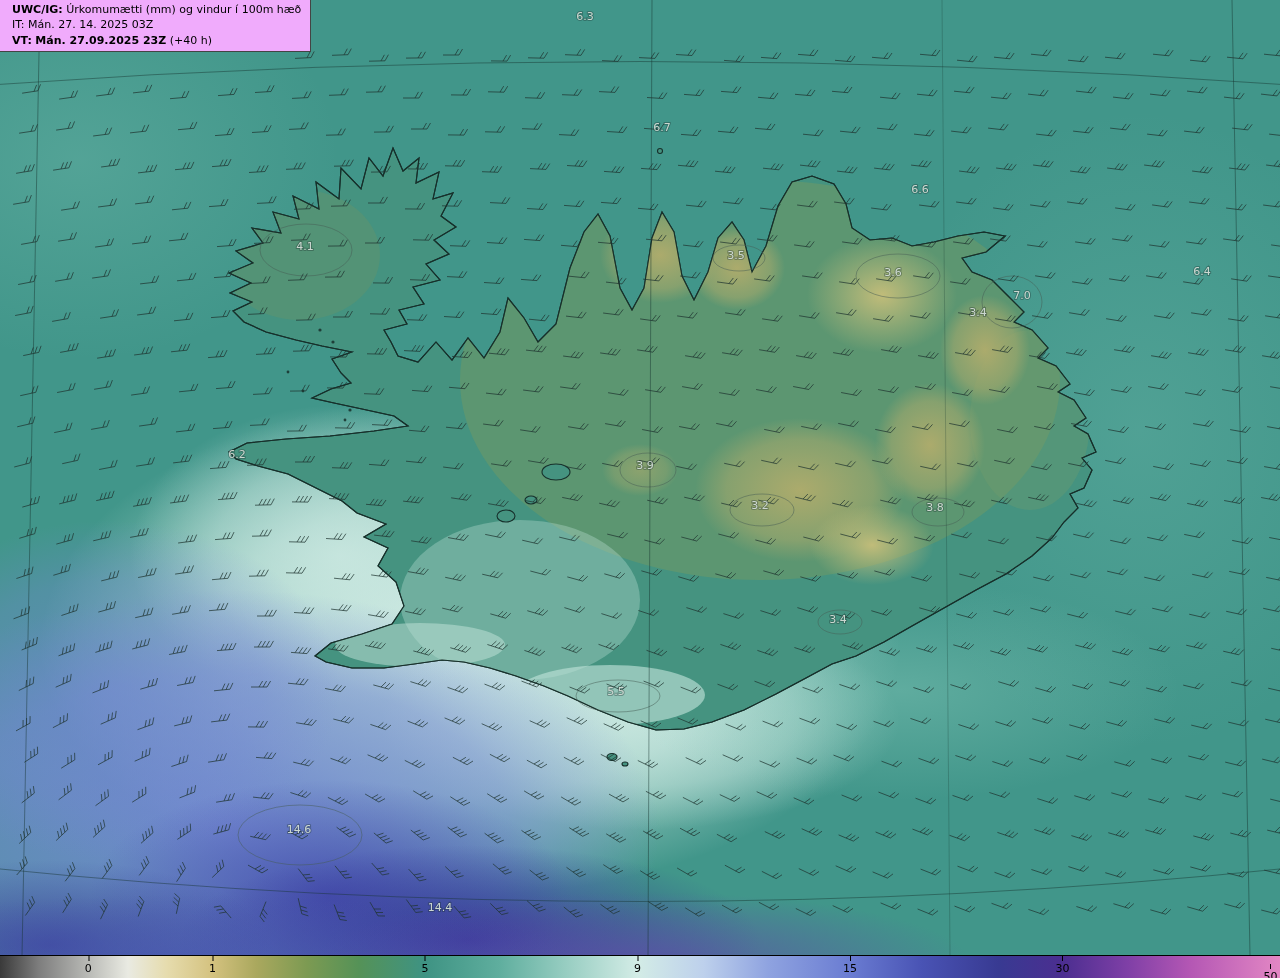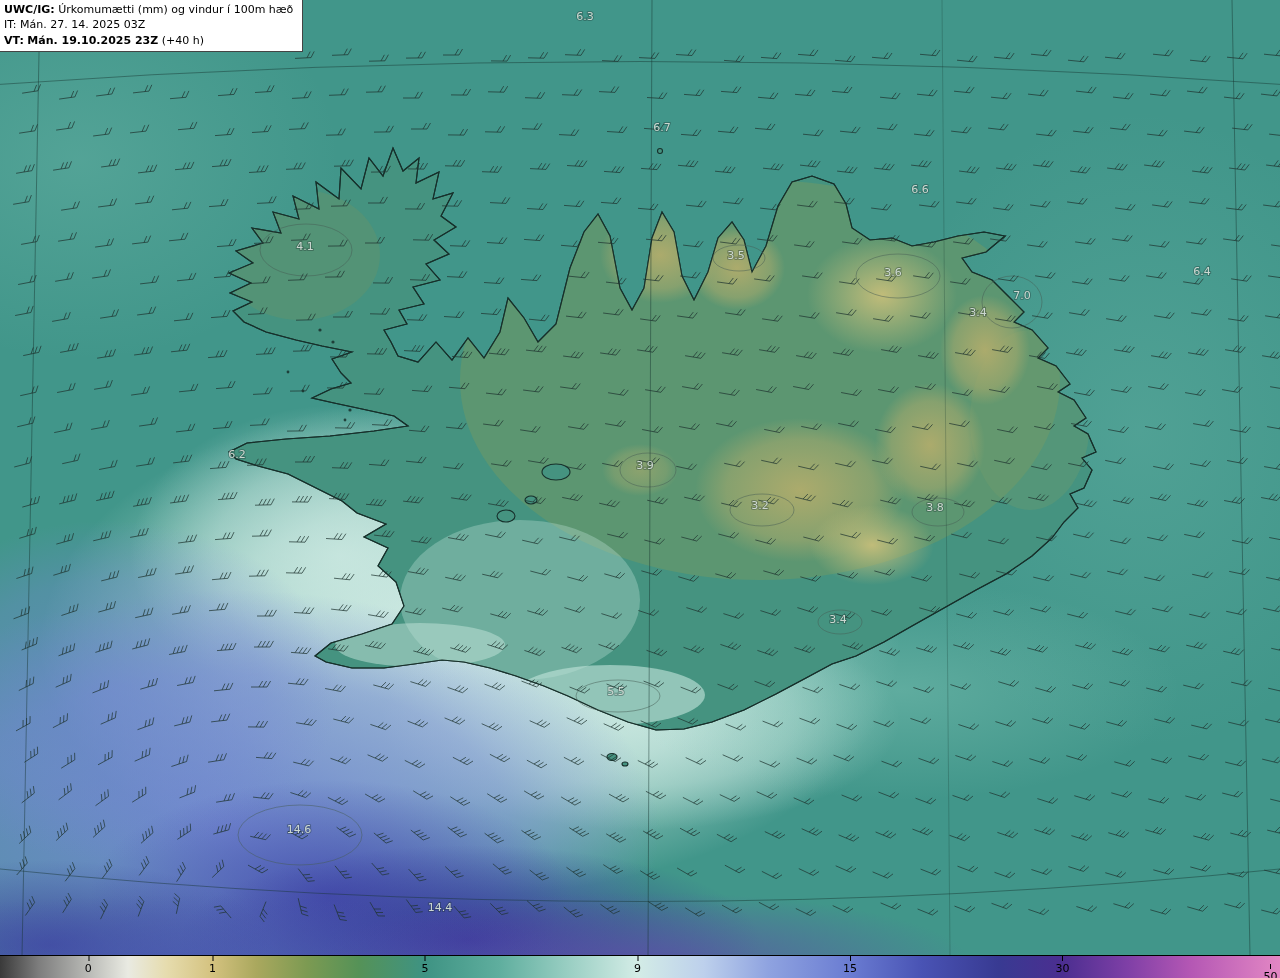--- a/index.html
+++ b/index.html
@@ -4,23 +4,23 @@
 <style>
   html,body{margin:0;padding:0;background:#222;}
   .stage{
     position:relative;width:1280px;height:978px;overflow:hidden;
     background:#41968a;font-family:"DejaVu Sans","Liberation Sans",sans-serif;
     outline:1px solid #000;
   }
   .map-svg{position:absolute;top:0;left:0;display:block;}
   
   .title-box{
-    position:absolute;top:0;left:0;z-index:10;background:#ffffff;color:#000;
+    position:absolute;top:0;left:0;z-index:10;background:#f0abfc;color:#000;
     border-right:1px solid #444;border-bottom:1px solid #444;
-    padding:2px 9px 3px 4px;font-size:11px;line-height:1.4;white-space:nowrap;
+    padding:2px 9px 3px 12px;font-size:11px;line-height:1.4;white-space:nowrap;
   }
   .title-box .bold{font-weight:bold;}
   
   .land{fill:#459380;stroke:#17302b;stroke-width:1.1;}
   .coast{fill:none;stroke:#17302b;stroke-width:1.1;}
   .skerry{fill:#17302b;stroke:none;opacity:.85;}
   .contour{fill:none;stroke:rgba(70,92,84,.55);stroke-width:.9;}
   .graticule{fill:none;stroke:rgba(22,52,46,.45);stroke-width:1;}
   .contour-label{font-size:11px;fill:#ccd7d0;text-anchor:middle;paint-order:stroke;stroke:rgba(30,50,45,.35);stroke-width:2px;}
   #wind-barbs{stroke:#1e332f;stroke-width:.9;fill:none;opacity:.8;}
@@ -183,21 +183,21 @@
     <div>
       <span class="bold">UWC/IG:</span>
       <span>Úrkomumætti (mm) og vindur í 100m hæð</span>
     </div>
     <div>
       <span>IT:</span>
       <span>Mán. 27. 14. 2025 03Z</span>
     </div>
     <div>
       <span class="bold">VT:</span>
-      <span class="bold">Mán. 19.10.2025 23Z</span>
+      <span class="bold">Mán. 27.09.2025 23Z</span>
       <span>(+40 h)</span>
     </div>
   </div>
 
   <div class="colorbar-wrap">
     <div id="colorbar" style="background: linear-gradient(to right, rgb(58, 58, 58) 0%, rgb(125, 125, 125) 3%, rgb(185, 186, 182) 6.9%, rgb(233, 234, 226) 10%, rgb(230, 220, 174) 13%, rgb(212, 194, 127) 16.6%, rgb(170, 168, 94) 20%, rgb(124, 154, 82) 24%, rgb(85, 146, 87) 28%, rgb(62, 147, 131) 33.2%, rgb(95, 174, 158) 39%, rgb(149, 204, 192) 44%, rgb(211, 236, 230) 49.8%, rgb(189, 208, 236) 55%, rgb(143, 163, 224) 60%, rgb(106, 124, 210) 66.4%, rgb(73, 83, 180) 72%, rgb(56, 58, 146) 78%, rgb(75, 46, 144) 83%, rgb(126, 63, 166) 88%, rgb(180, 87, 180) 93%, rgb(227, 135, 196) 100%);"></div>
     <div id="colorbar-ticks">
         <div class="cb-tick" style="left: 6.9%;">0</div>
         <div class="cb-tick" style="left: 16.6%;">1</div>
         <div class="cb-tick" style="left: 33.2%;">5</div>

